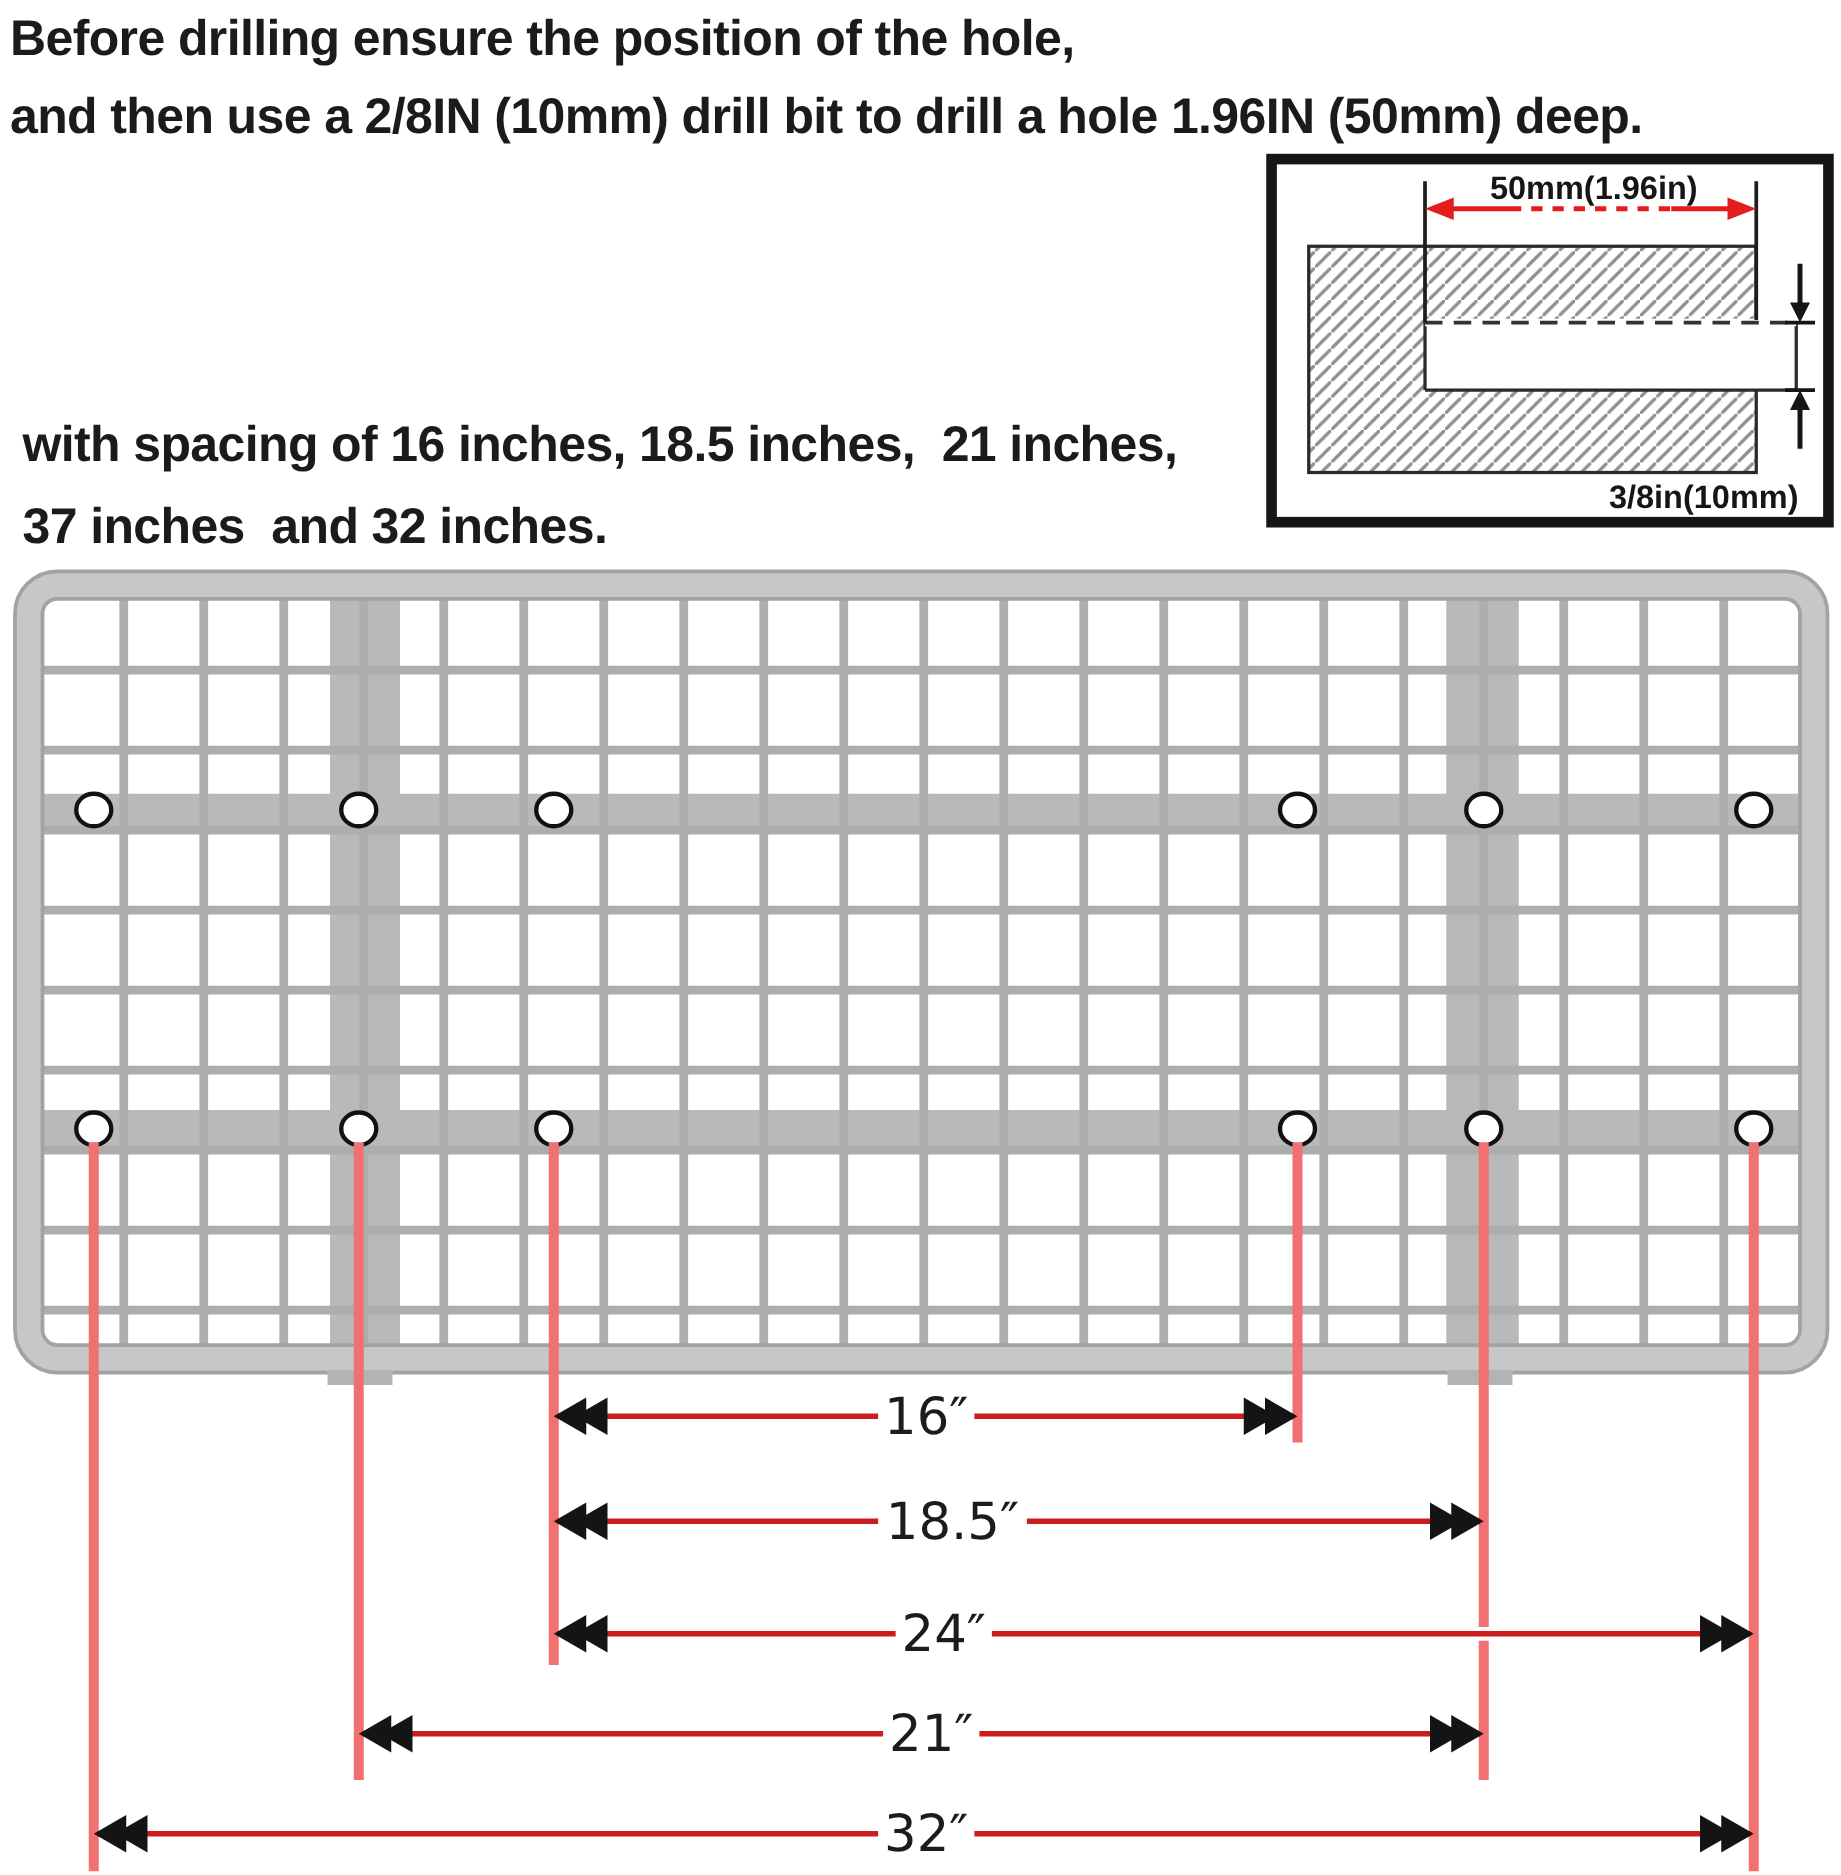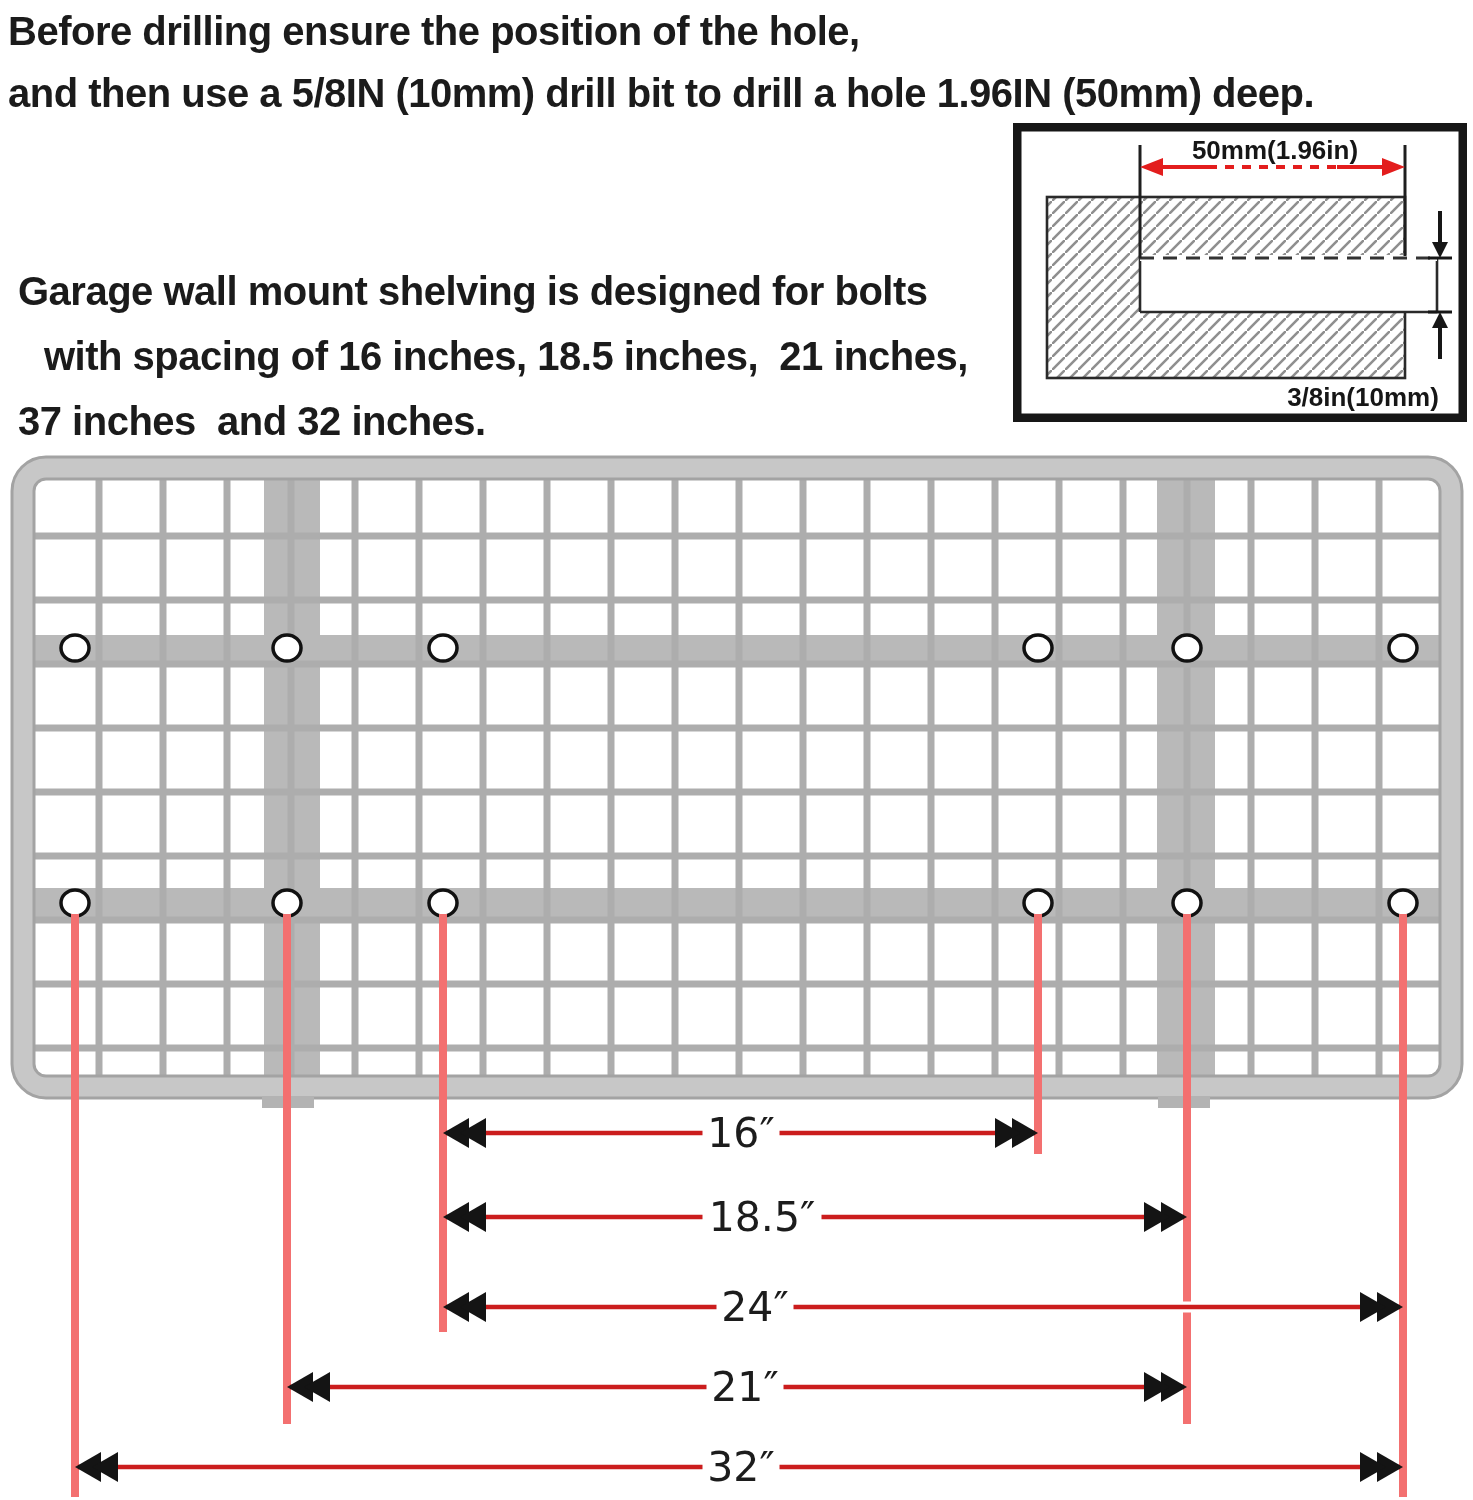--- a/index.html
+++ b/index.html
@@ -3,36 +3,35 @@
 <meta charset="utf-8">
 <style>
   html,body{margin:0;padding:0;background:#ffffff;}
   .page{position:relative;width:1473px;height:1500px;background:#fff;overflow:hidden;
         font-family:"Liberation Sans",sans-serif;}
   .txtline{position:absolute;white-space:pre;color:#1b1b1b;font-weight:700;
            font-size:40px;line-height:1.15;letter-spacing:-0.5px;}
   #headline1{left:8px;top:8px;}
   #headline2{left:8px;top:70px;}
   #bodyline1{left:18px;top:268px;}
-  #bodyline2{left:18px;top:333px;margin-left:26px;}
+  #bodyline2{left:18px;top:333px;}
   #bodyline3{left:18px;top:398px;}
   .inset-svg{position:absolute;left:1013px;top:123px;width:454px;height:299px;}
   .main-svg{position:absolute;left:0;top:0;width:1473px;height:1500px;}
   .inset-label{font-family:"Liberation Sans",sans-serif;font-weight:700;font-size:26px;fill:#161616;}
   .dim-label{font-family:"DejaVu Sans",sans-serif;font-weight:400;font-size:41px;fill:#1c1c1c;}
 </style>
 </head>
 <body>
 
 <div class="page">
 
   <div class="txtline" id="headline1">Before drilling ensure the position of the hole,</div>
-  <div class="txtline" id="headline2">and then use a 5/8IN (10mm) drill bit to drill a hole 1.96IN (50mm) deep.</div>
+  <div class="txtline" id="headline2">and then use a 2/8IN (10mm) drill bit to drill a hole 1.96IN (50mm) deep.</div>
 
-  <div class="txtline" id="bodyline1">Garage wall mount shelving is designed for bolts</div>
   <div class="txtline" id="bodyline2">with spacing of 16 inches, 18.5 inches,  21 inches,</div>
   <div class="txtline" id="bodyline3">37 inches  and 32 inches.</div>
 
   <svg class="inset-svg" viewBox="0 0 454 299">
     <defs>
       <pattern id="hatch" width="13" height="13" patternUnits="userSpaceOnUse">
         <path d="M-3,16 L16,-3 M10,26 L26,10" stroke="#8f8f8f" stroke-width="2.6" fill="none"></path>
       </pattern>
     </defs>
     <g id="inset-built">

